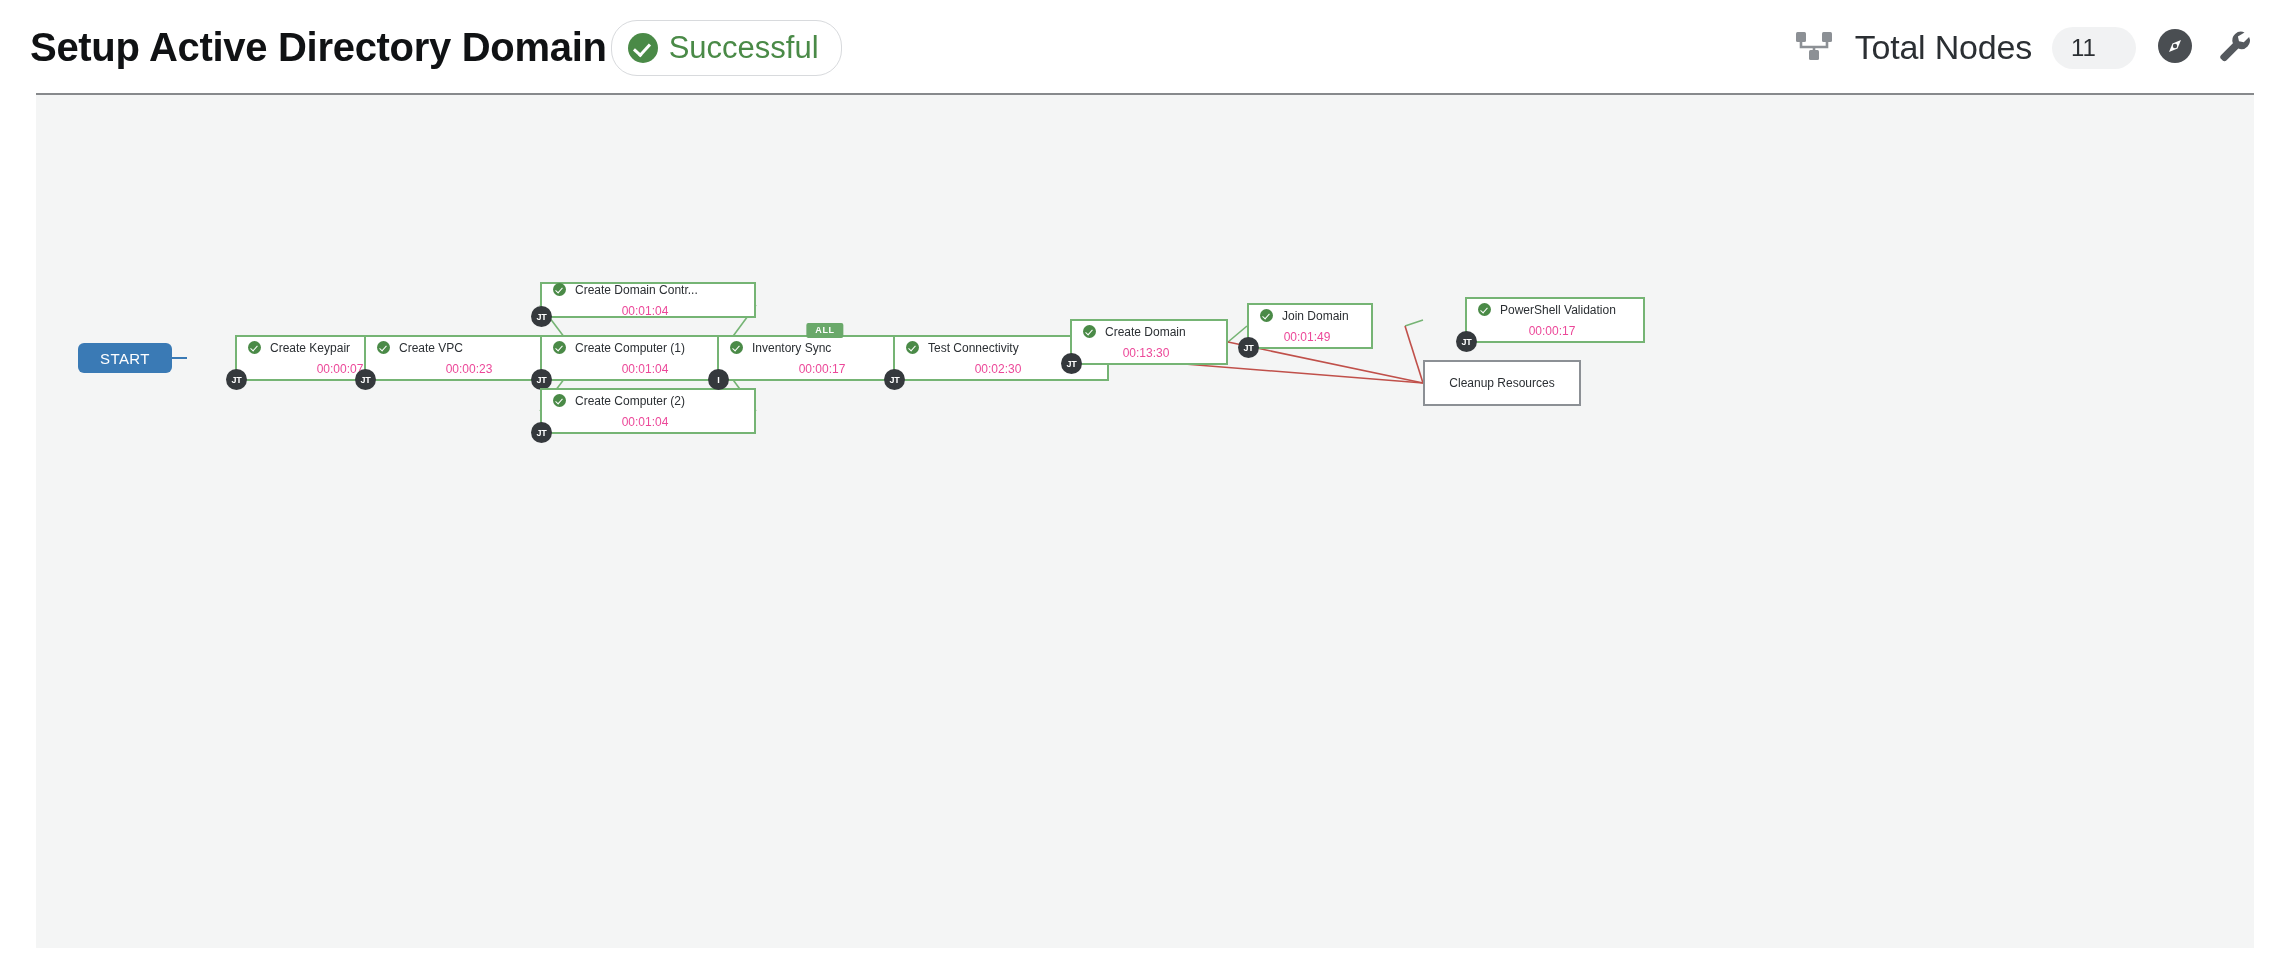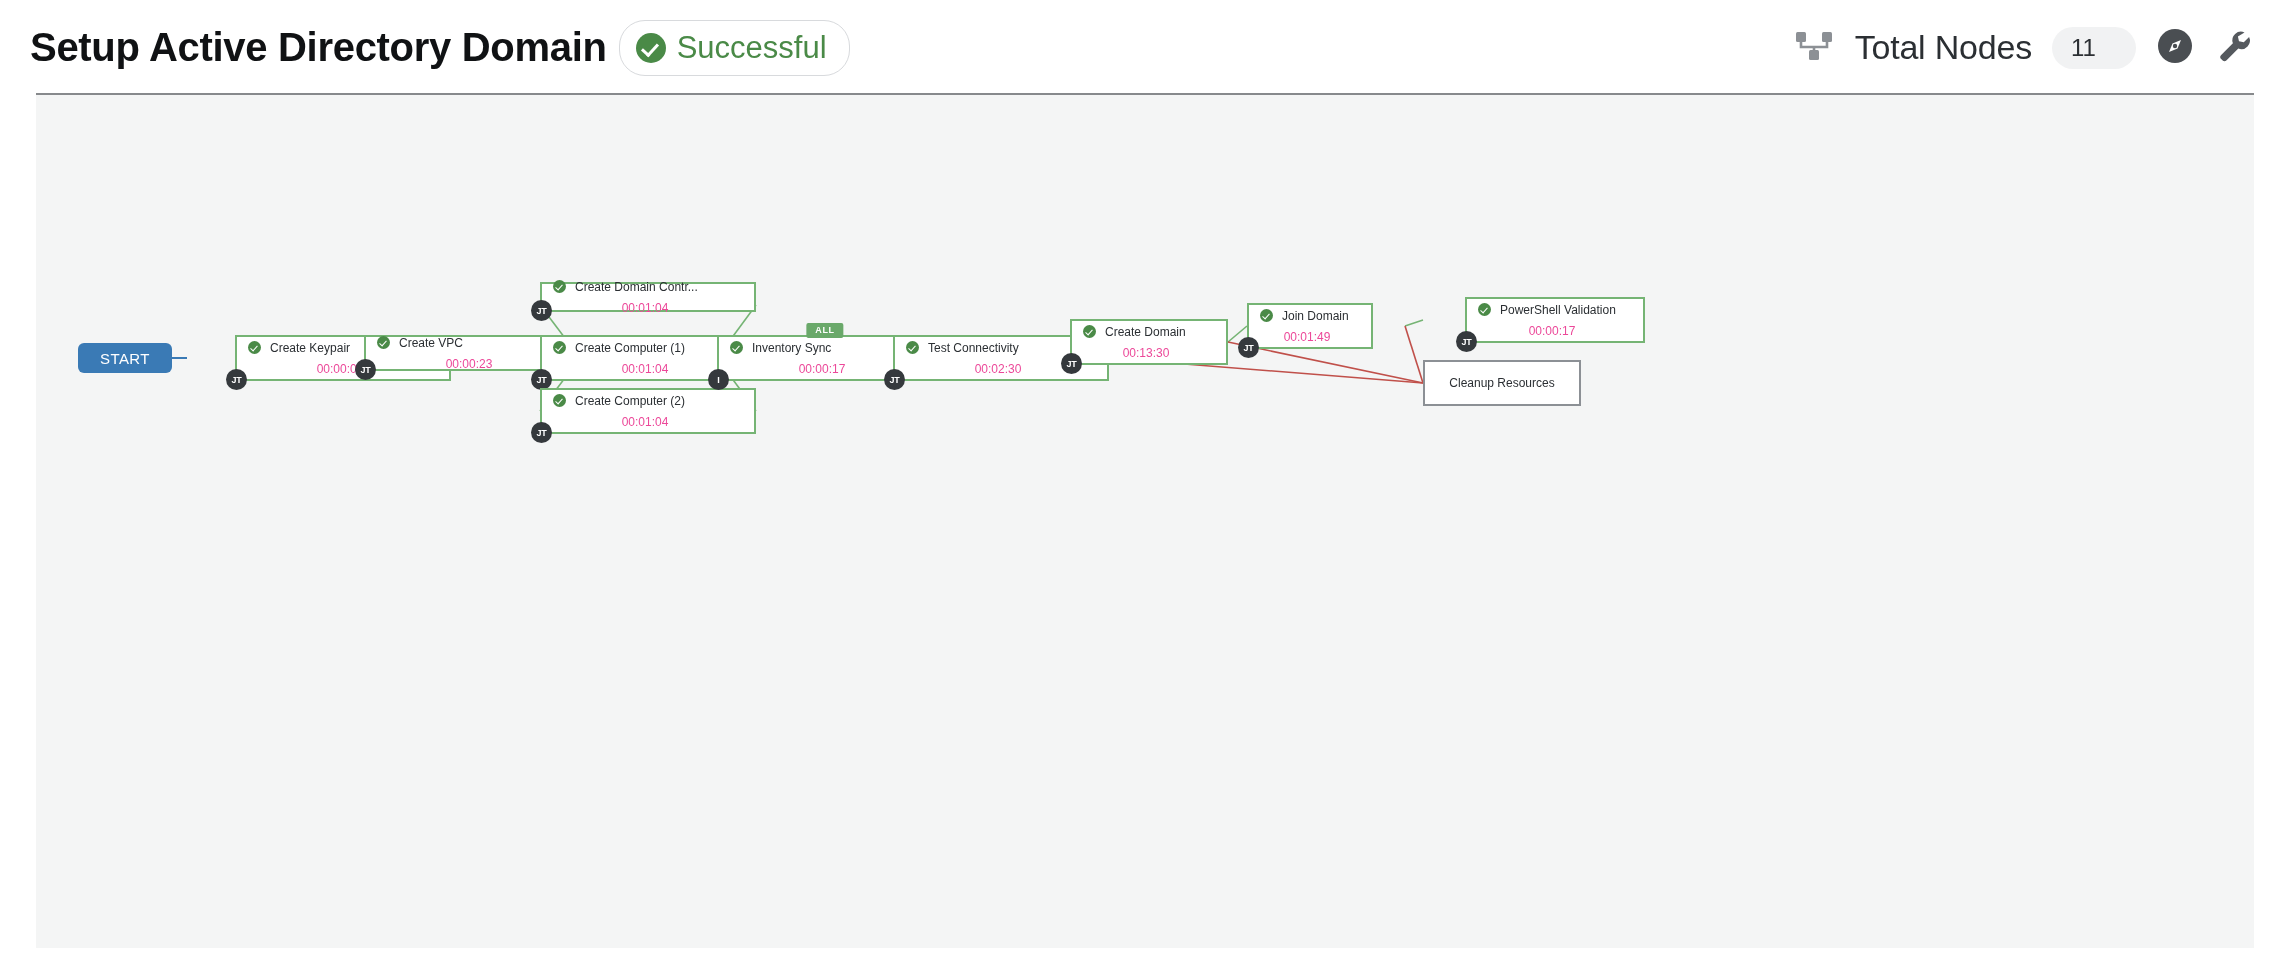--- a/index.html
+++ b/index.html
@@ -16,21 +16,21 @@
     left: 0; top: 0;
     width: 2290px; height: 95px;
     background: #ffffff;
   }
   #header-left {
     position: absolute;
     left: 30px; top: 0;
     height: 95px;
     display: flex;
     align-items: center;
-    gap: 12px;
+    gap: 4px;
   }
   #page-title {
     font-size: 40px;
     font-weight: bold;
     color: #101214;
     letter-spacing: -0.3px;
     white-space: nowrap;
   }
   #status-badge {
     display: flex;
@@ -277,29 +277,29 @@
 
   <div id="node-layer">
       <div class="node" style="left: 151px; top: 240px; width: 216px; height: 46px; margin-left: 48px;">
         <div class="node-title-row">
           <span class="node-check"></span>
           <span class="node-title">Create Keypair</span>
         </div>
         <div class="node-time">00:00:07</div>
         <div class="avatar">JT</div>
       </div>
-      <div class="node" style="left: 328px; top: 240px; width: 216px; height: 36px;">
+      <div class="node" style="left: 328px; top: 240px; width: 216px; height: 46px;">
         <div class="node-title-row">
           <span class="node-check"></span>
           <span class="node-title">Create VPC</span>
         </div>
         <div class="node-time">00:00:23</div>
         <div class="avatar">JT</div>
       </div>
-      <div class="node" style="left: 504px; top: 187px; width: 216px; height: 30px;">
+      <div class="node" style="left: 504px; top: 187px; width: 216px; height: 36px;">
         <div class="node-title-row">
           <span class="node-check"></span>
           <span class="node-title">Create Domain Contr...</span>
         </div>
         <div class="node-time">00:01:04</div>
         <div class="avatar">JT</div>
       </div>
       <div class="node" style="left: 504px; top: 240px; width: 216px; height: 46px;">
         <div class="node-title-row">
           <span class="node-check"></span>

